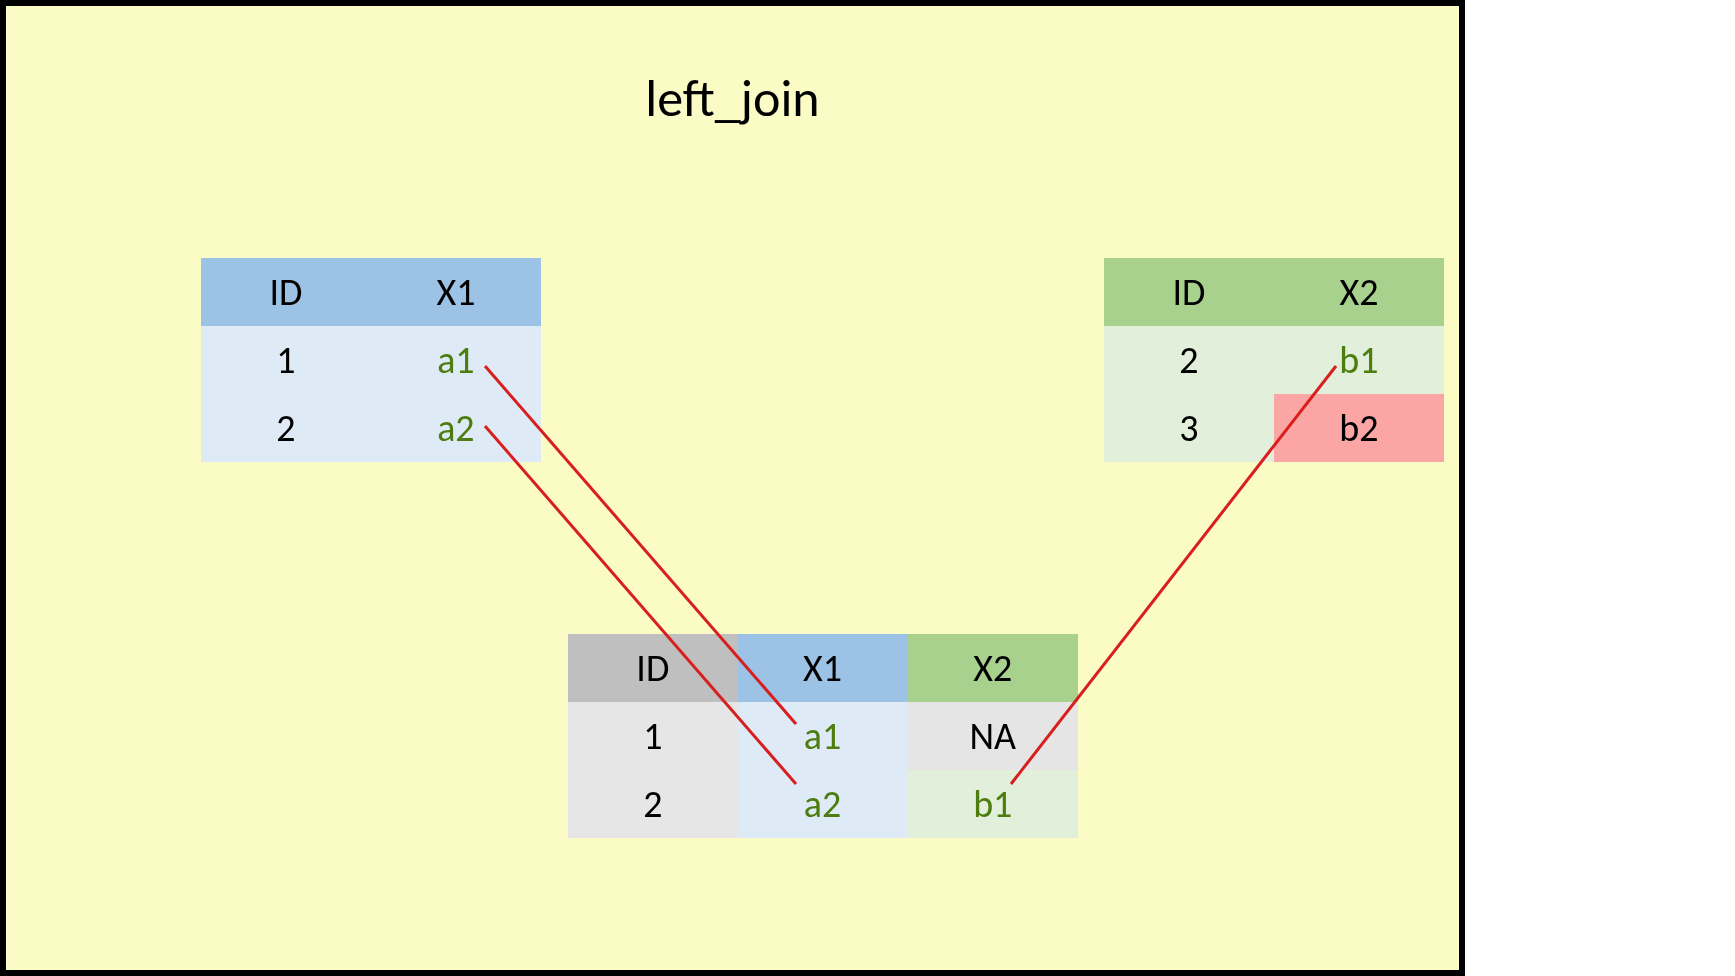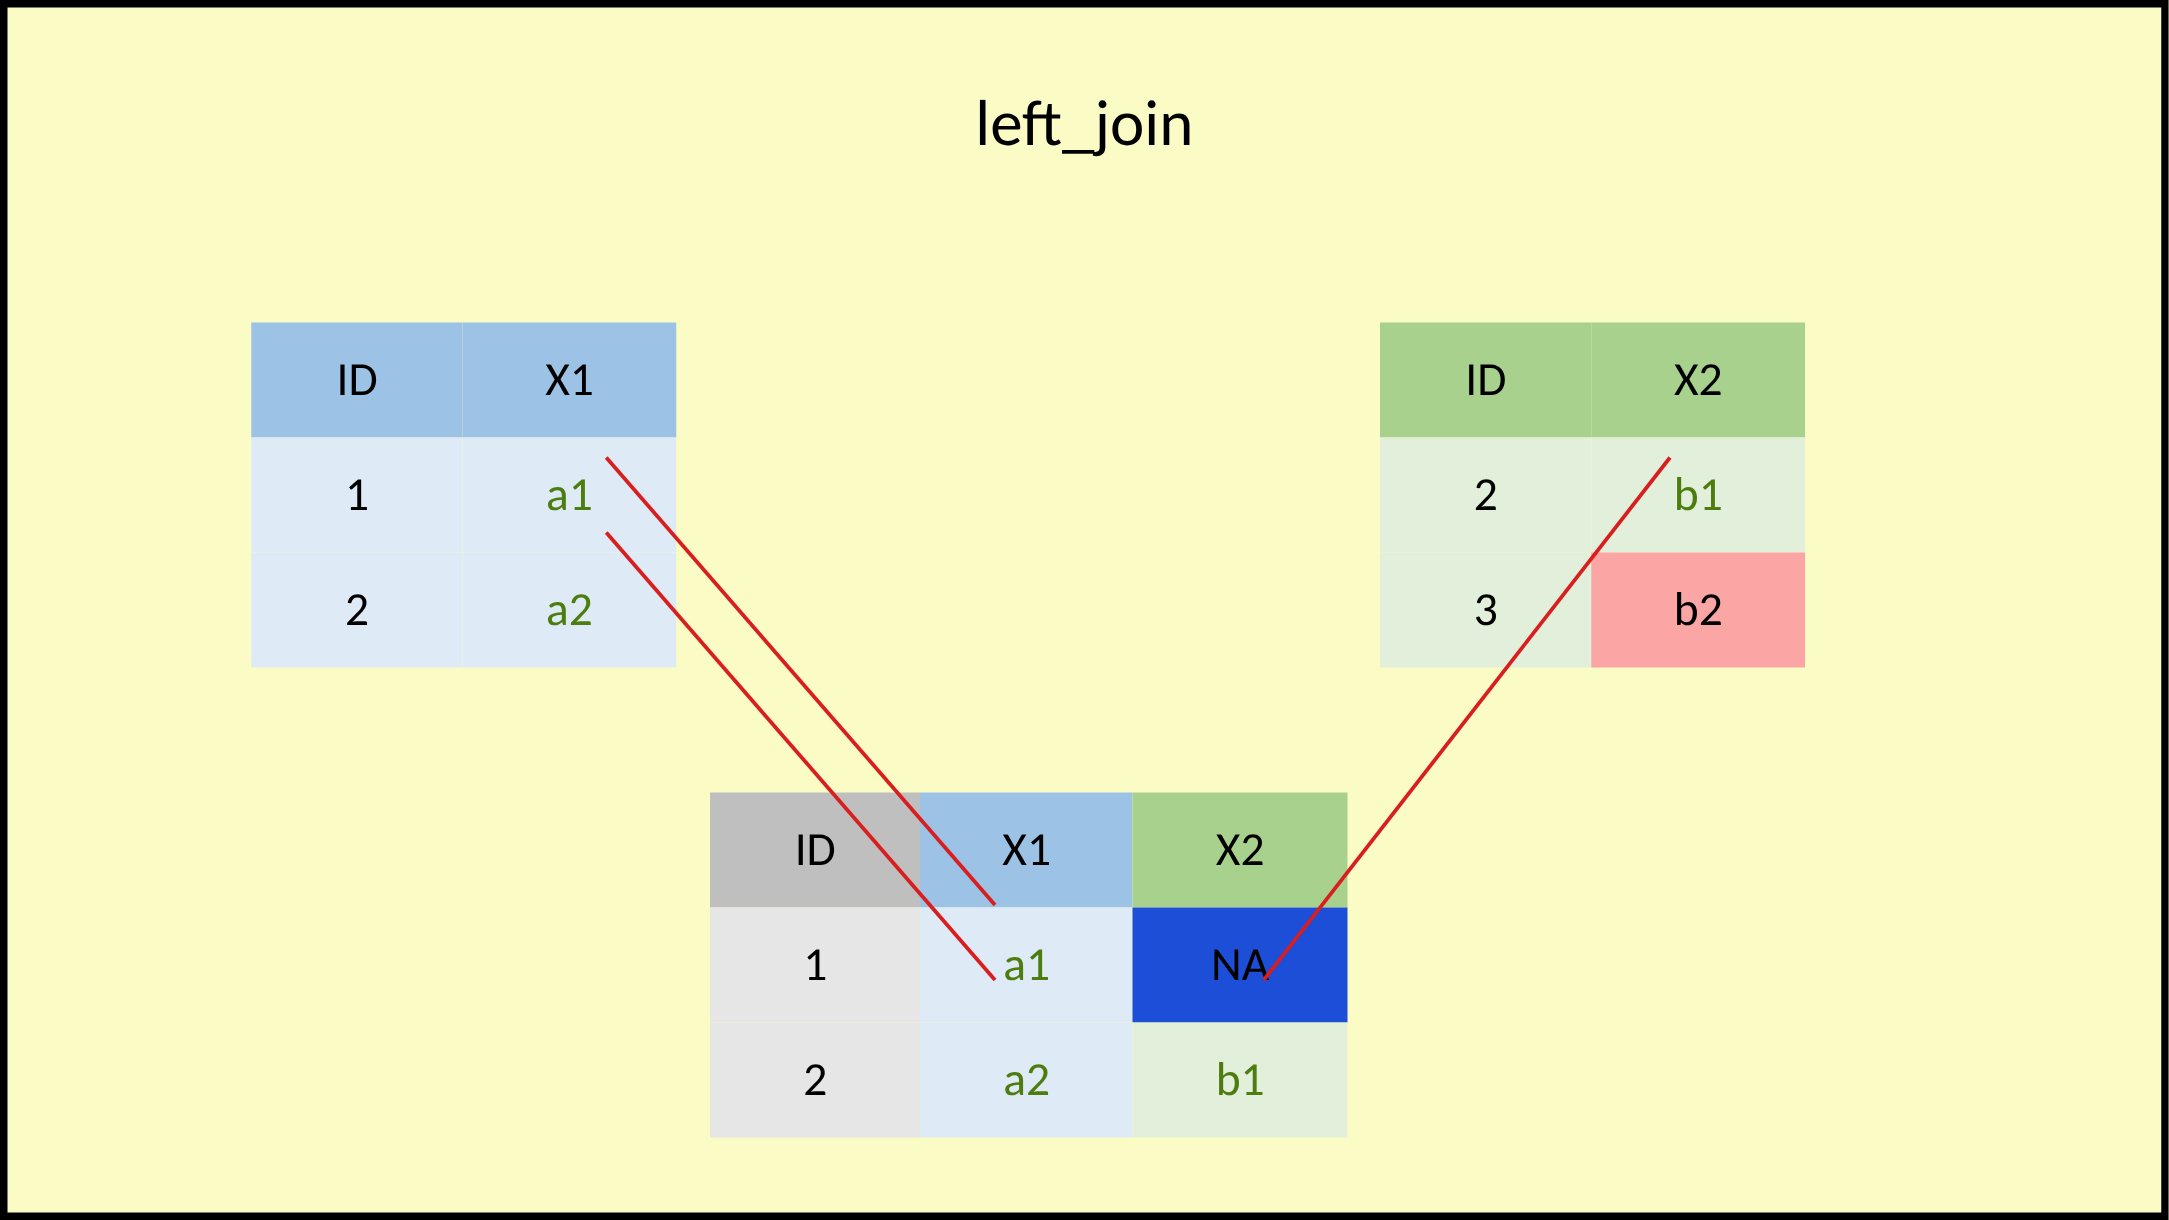--- a/index.html
+++ b/index.html
@@ -3,21 +3,21 @@
 <meta charset="utf-8">
 <style>
   html, body {
     margin: 0;
     padding: 0;
     width: 1735px;
     height: 976px;
   }
   .frame {
     box-sizing: border-box;
-    width: 1735px;
+    width: 1465px;
     height: 976px;
     background: #fbfbc5;
     border: 6px solid #000;
     position: relative;
     font-family: "Calibri", "Segoe UI", Arial, sans-serif;
   }
   .title {
     position: absolute;
     top: 60px;
     left: 0;
@@ -29,21 +29,21 @@
   }
   .tbl {
     position: absolute;
     border-collapse: collapse;
   }
   .tbl td, .tbl th {
     text-align: center;
     font-size: 38px;
     font-weight: 400;
     height: 60px;
-    padding: 16px;
+    padding: 4px;
   }
   .red { color: #4d7c0f; }
   svg.overlay {
     position: absolute;
     left: 0;
     top: 0;
     width: 1735px;
     height: 976px;
     pointer-events: none;
   }
@@ -92,21 +92,21 @@
   <table class="tbl" style="left:562px; top:628px; width:510px;">
     <tbody>
         <tr>
       <th style="background:#bfbfbf; width:170px;">ID</th>
       <th style="background:#9cc3e6; width:170px;">X1</th>
       <th style="background:#a9d18e; width:170px;">X2</th>
     </tr>
     <tr>
       <td style="background:#e7e6e6;">1</td>
       <td style="background:#deebf7;" class="red">a1</td>
-      <td style="background:#1d4ed8;">NA</td>
+      <td style="background:#e5e5e5;">NA</td>
     </tr>
     <tr>
       <td style="background:#e7e6e6;">2</td>
       <td style="background:#deebf7;" class="red">a2</td>
       <td style="background:#e2efda;" class="red">b1</td>
     </tr>
   </tbody>
     </table>
 
   <svg class="overlay">

